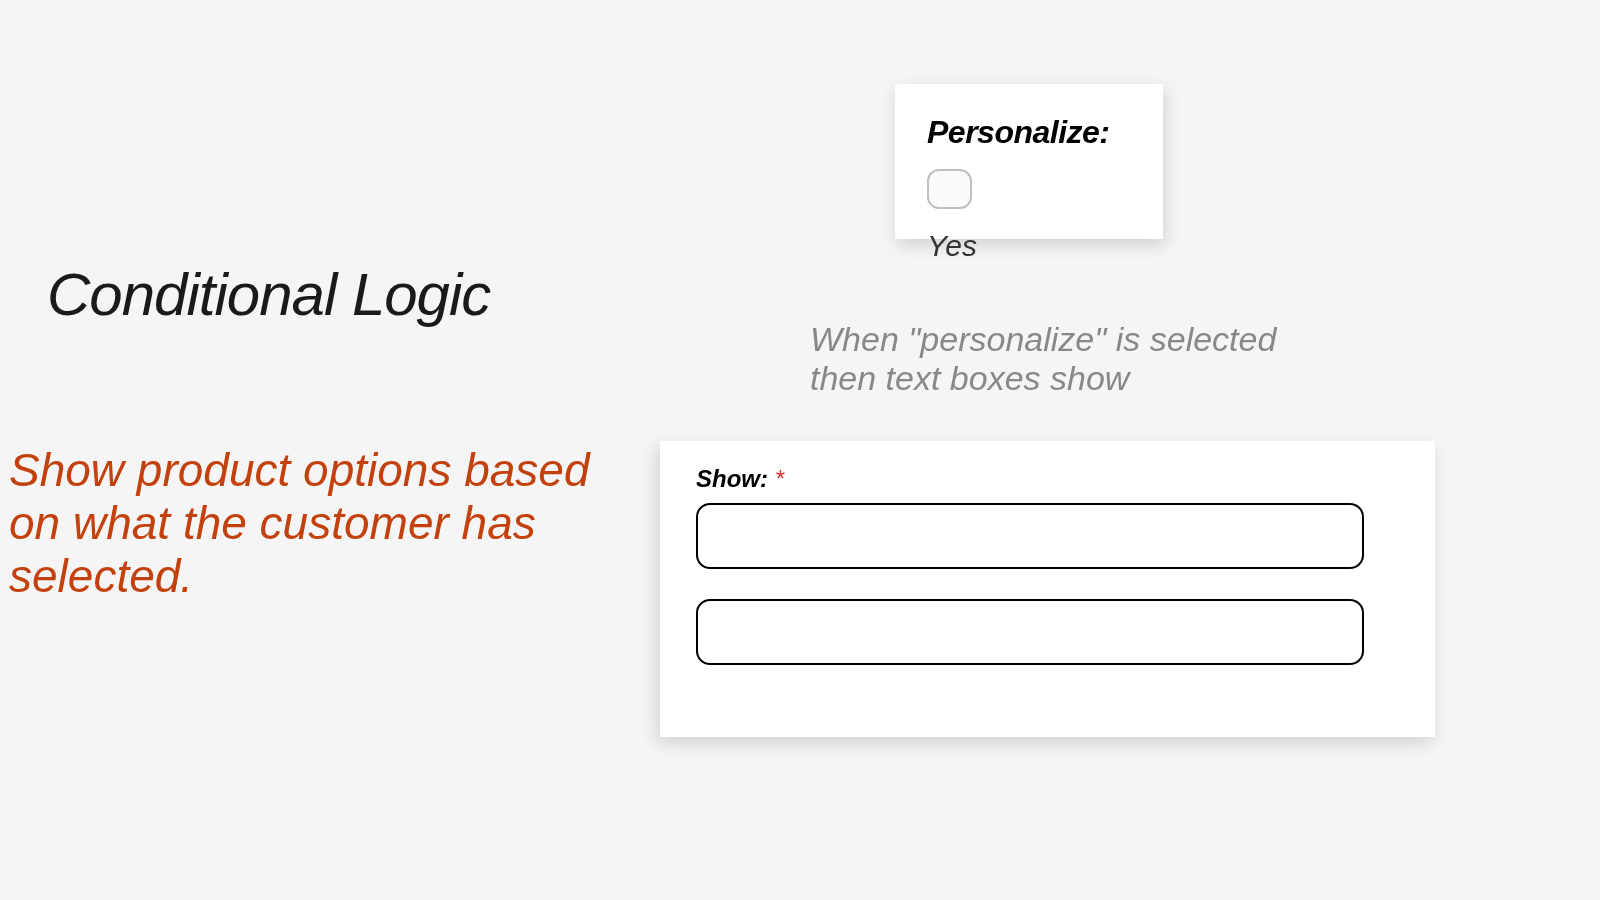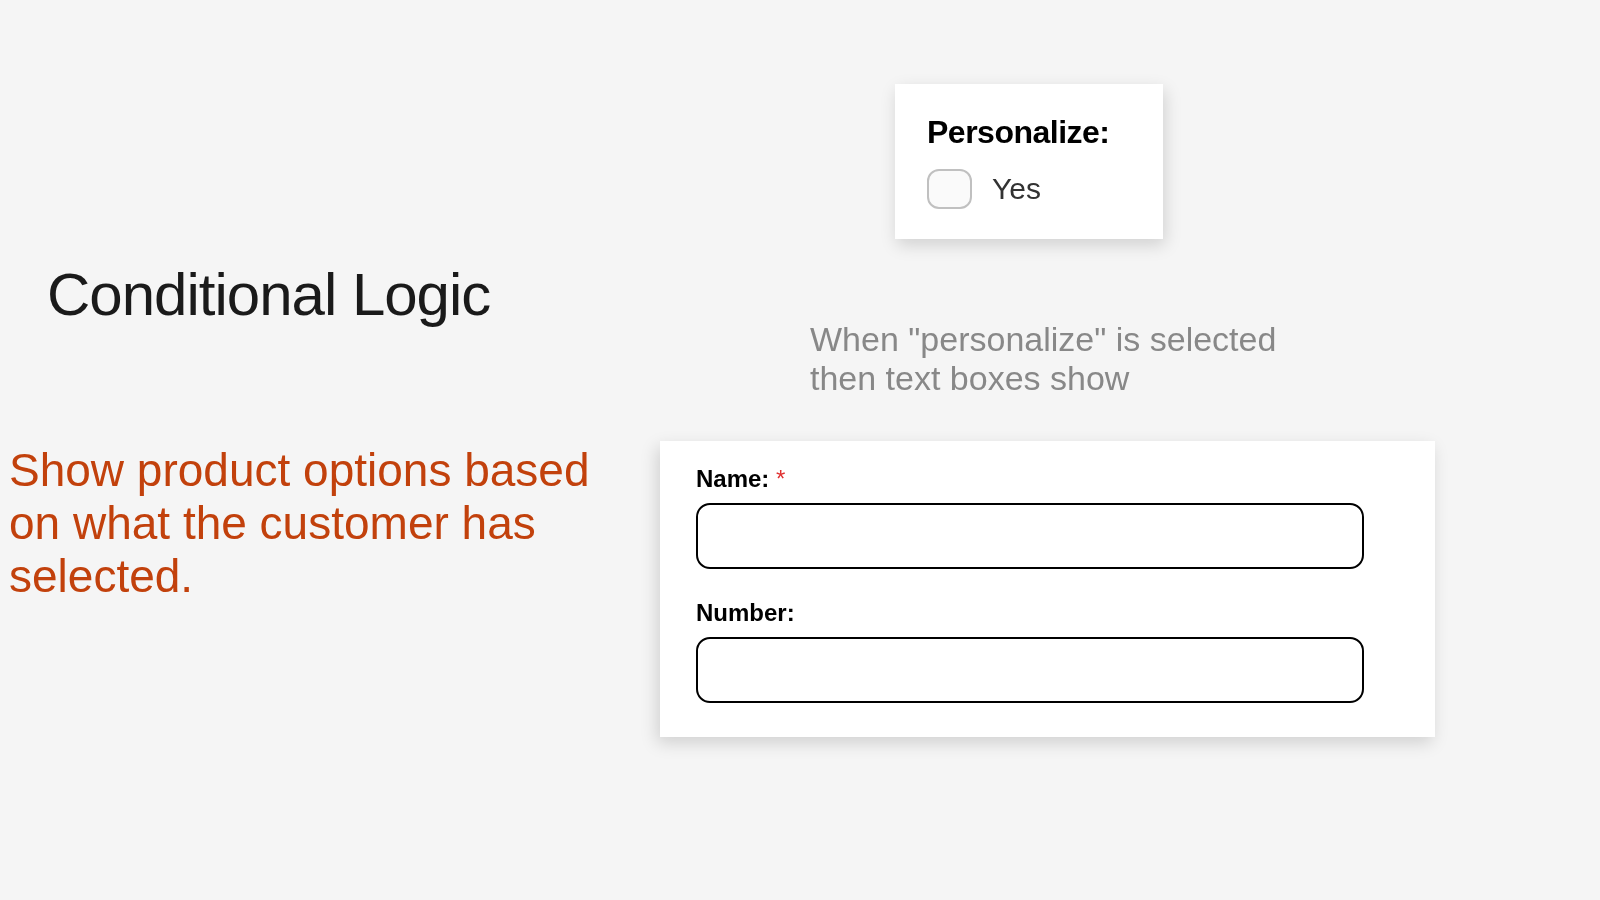--- a/index.html
+++ b/index.html
@@ -1,18 +1,19 @@
 <!DOCTYPE html>
 <html><head>
   <meta charset="utf-8">
   <style>
     * {
       margin: 0;
       padding: 0;
       box-sizing: border-box;
+      font-style: italic;
     }
     body {
       font-family: 'Segoe UI', Tahoma, Geneva, Verdana, sans-serif;
       background: #f5f5f5;
       width: 1600px;
       height: 900px;
       position: relative;
       overflow: hidden;
     }
     .main-heading {
@@ -46,22 +47,22 @@
     }
     .personalize-title {
       font-size: 32px;
       font-weight: 700;
       color: #000;
       margin-bottom: 18px;
       letter-spacing: -0.5px;
     }
     .checkbox-row {
       display: flex;
-      align-items: center;
       gap: 20px;
+      flex-direction: column;
     }
     .checkbox {
       width: 45px;
       height: 40px;
       border: 2px solid #c0c0c0;
       border-radius: 12px;
       background: #fafafa;
     }
     .checkbox-label {
       font-size: 30px;
@@ -122,19 +123,18 @@
   <div class="checkbox-row">
     <div class="checkbox"></div>
     <span class="checkbox-label">Yes</span>
   </div>
 </div>
 
 <p class="explanation-text">When "personalize" is selected then text boxes show</p>
 
 <div class="form-card">
   <label class="form-label">
-    <span>Name: </span><span class="required-star">*</span>
+    <span>Show: </span><span class="required-star">*</span>
   </label>
   <input type="text" class="form-input" style="">
   
-  <label class="form-label">Number:</label>
   <input type="text" class="form-input" style="">
 </div>
 
 </body></html>

